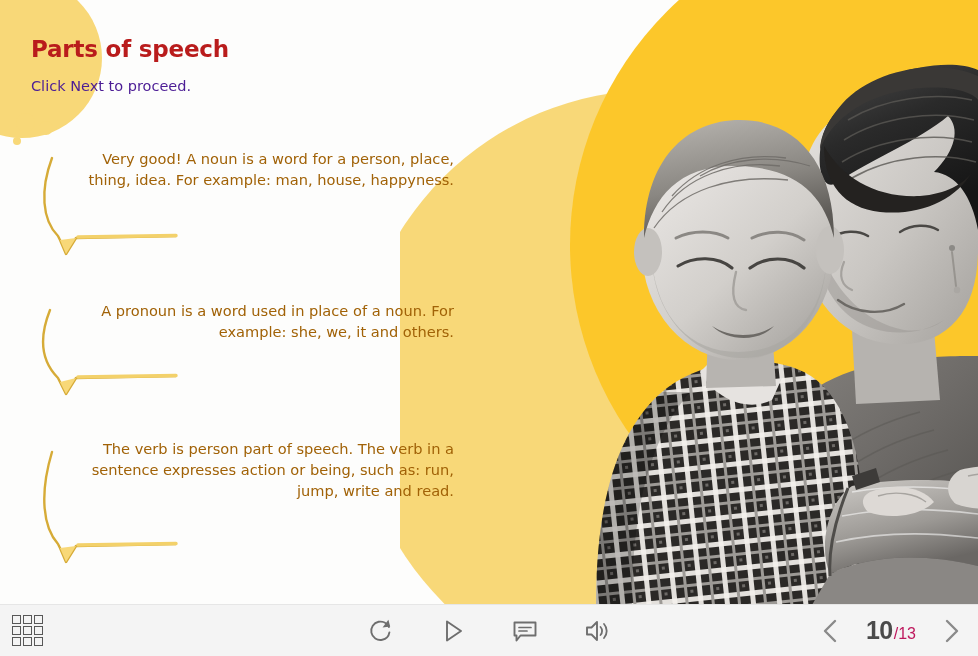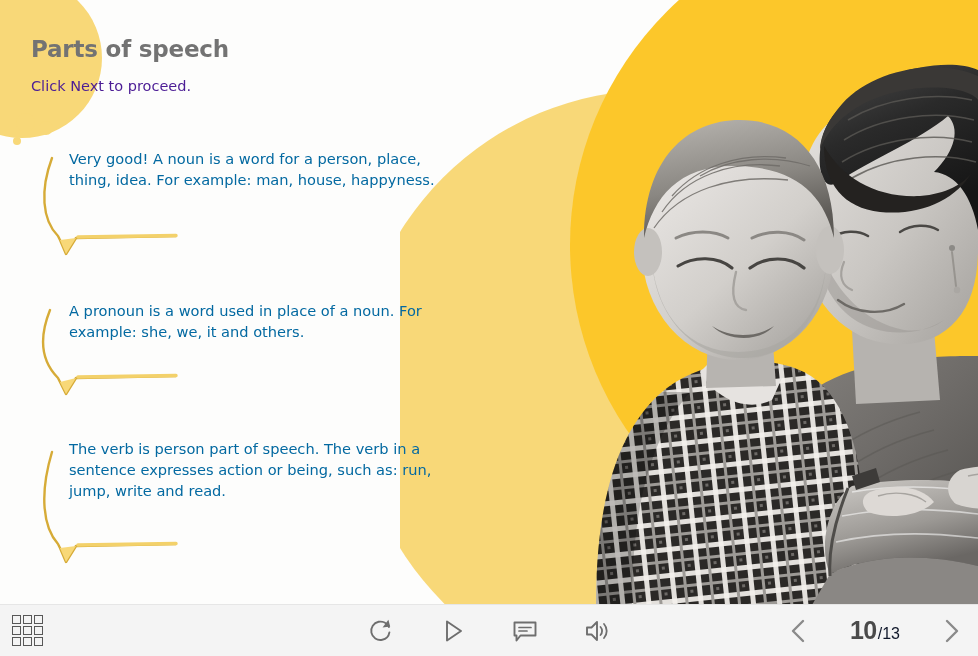--- a/index.html
+++ b/index.html
@@ -38,21 +38,21 @@
   .deco-dot.d2 { left: 39px; top: 121px; width: 14px; height: 14px; }
   .deco-dot.d3 { left: 13px; top: 137px; width: 8px;  height: 8px;  }
 
   
   .slide-title {
     position: absolute;
     left: 31px;
     top: 36px;
     font-size: 23px;
     font-weight: bold;
-    color: #737373;
+    color: #b91c1c;
     letter-spacing: -0.2px;
     z-index: 6;
   }
   .slide-subtitle {
     position: absolute;
     left: 31px;
     top: 78px;
     font-size: 14.5px;
     color: #4c1d95;
     z-index: 6;
@@ -74,21 +74,22 @@
     position: absolute;
     z-index: 5;
   }
   .bubble .bubble-text {
     position: absolute;
     left: 31px;
     top: 0;
     width: 385px;
     font-size: 14.6px;
     line-height: 21px;
-    color: #0369a1;
+    color: #a16207;
+    text-align: right;
   }
   .bubble .bracket {
     position: absolute;
     left: 0;
     top: 0;
   }
   .bubble1 { left: 38px; top: 148px; }
   .bubble2 { left: 38px; top: 300px; }
   .bubble3 { left: 38px; top: 438px; }
 
@@ -140,21 +141,21 @@
     justify-content: center;
     cursor: pointer;
   }
   .tb-nav {
     position: absolute;
     right: 12px;
     top: 0;
     height: 51px;
     display: flex;
     align-items: center;
-    gap: 30px;
+    gap: 14px;
   }
   .nav-arrow {
     width: 30px;
     height: 34px;
     display: flex;
     align-items: center;
     justify-content: center;
     cursor: pointer;
   }
   .page-counter {
@@ -165,21 +166,21 @@
     padding: 0 6px;
   }
   .page-cur {
     font-size: 25px;
     font-weight: bold;
     color: #4a4a4a;
     letter-spacing: -0.5px;
   }
   .page-tot {
     font-size: 16px;
-    color: #0f172a;
+    color: #be185d;
     margin-left: 1px;
   }
 </style>
 </head>
 <body>
 
 <div id="slide">
 
   <div class="deco-circle-big"></div>
   <div class="deco-dot d1"></div>

